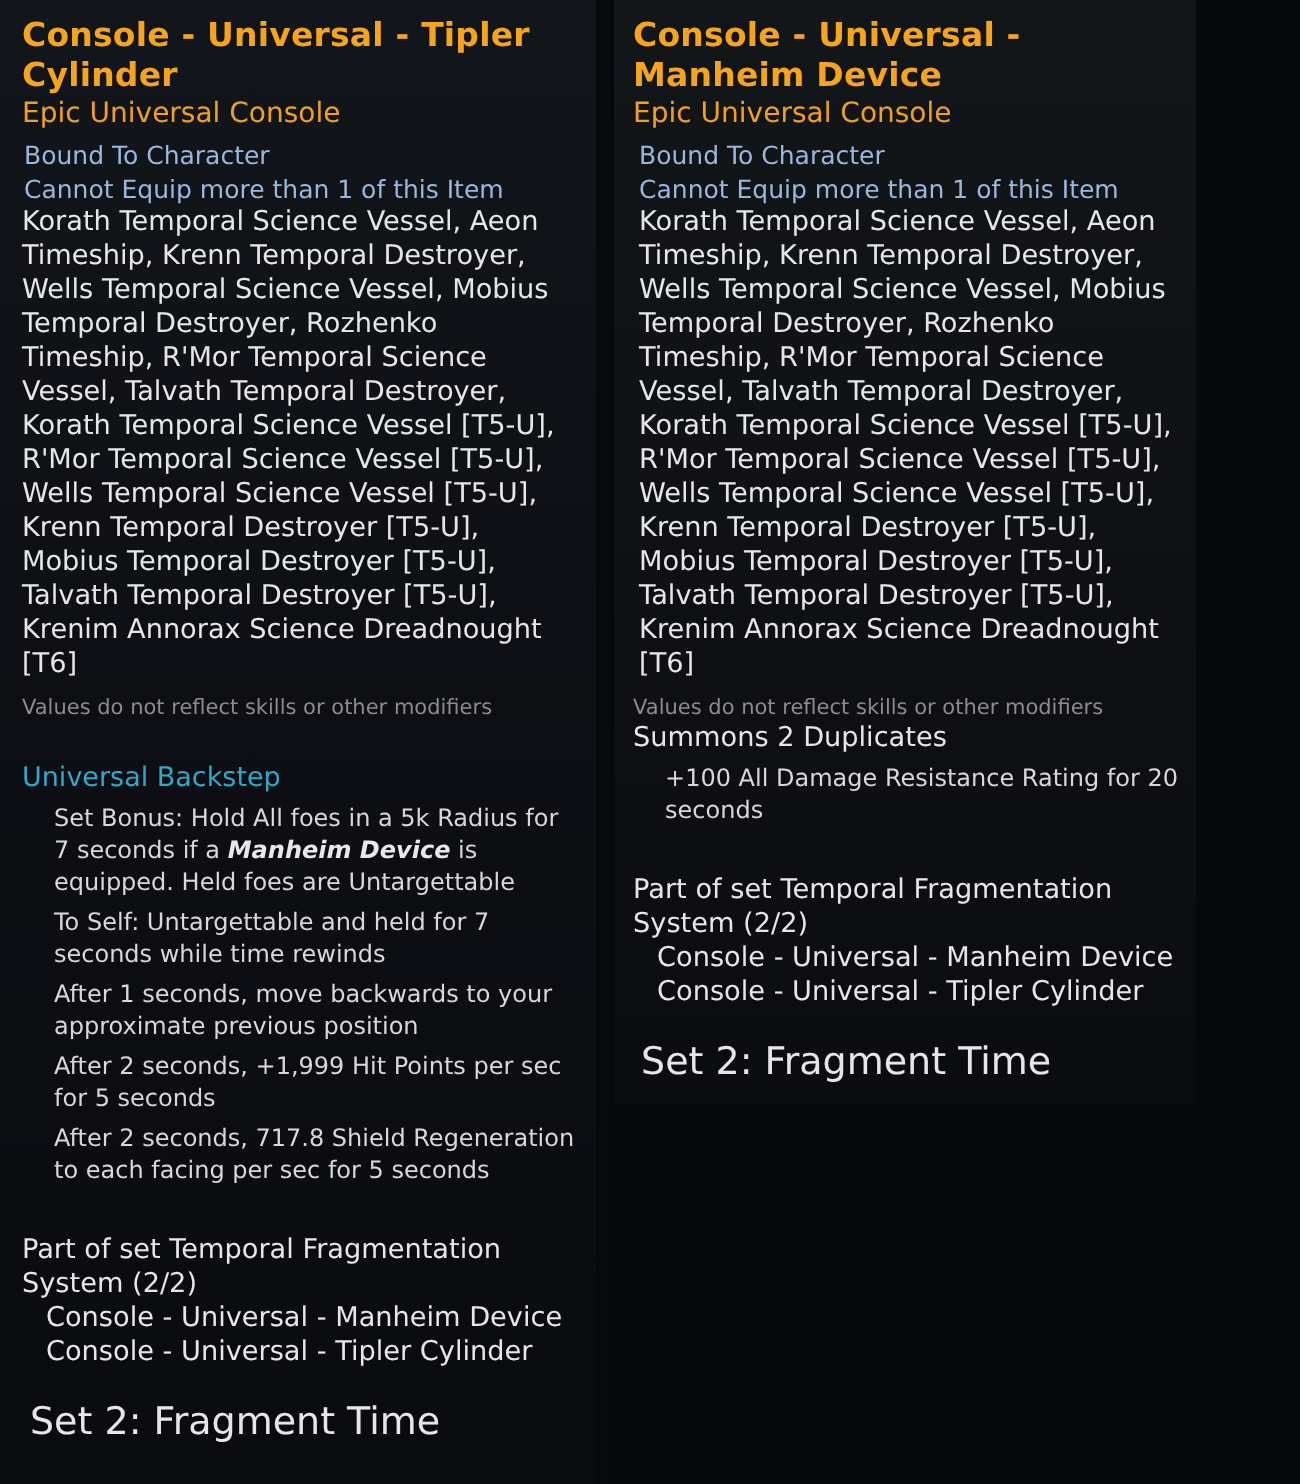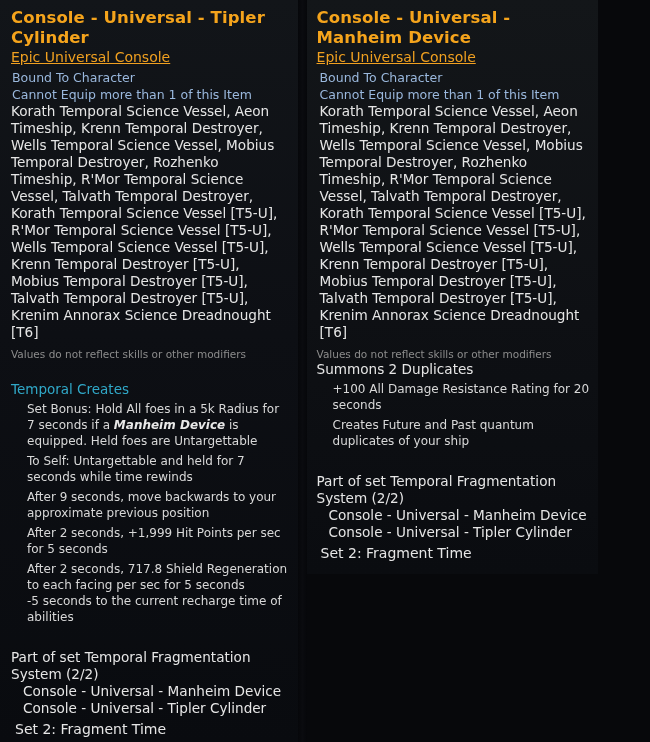--- a/index.html
+++ b/index.html
@@ -6,55 +6,54 @@
   body{width:650px;height:742px;overflow:hidden;background:#07080b;font-family:"DejaVu Sans","Liberation Sans",sans-serif;}
   .wrap{position:relative;width:598px;height:742px;display:flex;}
   .panel{box-sizing:border-box;position:relative;}
   .panel-left{width:324px;height:742px;padding:8px 10px 0 11px;
     background:linear-gradient(180deg,#121519 0%,#0d0f14 45%,#090b0f 100%);}
   .divider{width:9px;height:742px;background:linear-gradient(90deg,#06070a,#0a0b0f 50%,#06070a);}
   .panel-right{width:317px;height:742px;padding:8px 8px 0 8px;
     background:#07080b;}
   .panel-right .inner{background:linear-gradient(180deg,#131619 0%,#0e1014 55%,#0a0c10 100%);padding:0 0 12px 0;margin-left:-8px;margin-right:-8px;padding-left:10px;padding-right:6px;margin-top:-8px;padding-top:8px;}
   .title{color:#f5a41c;font-weight:bold;font-size:16.5px;line-height:20px;letter-spacing:0.1px;}
-  .subtitle{color:#f0a020;font-size:14px;line-height:18px;margin-bottom:4px;text-decoration:underline;}
+  .subtitle{color:#f0a020;font-size:14px;line-height:18px;margin-bottom:4px;}
   .blue{color:#9ab8dd;font-size:12.5px;line-height:16.5px;padding-left:1px;}
   .shiplist{color:#e6e6e6;font-size:13.6px;line-height:17px;}
   .note{color:#8c8c8c;font-size:10.5px;text-align:left;margin:6px 0 0 0;line-height:14px;}
   .ability-name{color:#30a8c8;font-size:13.5px;line-height:17px;margin-top:20px;}
   .ability-sub{color:#e6e6e6;font-size:13.6px;line-height:17px;}
   .effects{padding-left:16px;margin-top:3px;}
   .effect{color:#d8d8d8;font-size:12px;line-height:16px;margin-bottom:4px;}
   .effect.tight{margin-bottom:0;}
   .effect em{font-weight:bold;font-style:italic;color:#e8e8e8;}
   .set-title{color:#e6e6e6;font-size:13.6px;line-height:17px;margin-top:24px;}
   .set-item{color:#e6e6e6;font-size:13.6px;line-height:17px;padding-left:12px;}
-  .set-bonus{color:#e6e6e6;font-size:14px;line-height:17px;padding-left:4px;margin-top:4px;}
+  .set-bonus{color:#e6e6e6;font-size:19px;line-height:17px;padding-left:4px;margin-top:18px;}
 </style>
 </head>
 <body>
 
 <div class="wrap">
 
   <div class="panel panel-left">
     <div class="title">Console - Universal - Tipler Cylinder</div>
     <div class="subtitle">Epic Universal Console</div>
     <div class="blue">Bound To Character</div>
     <div class="blue">Cannot Equip more than 1 of this Item</div>
     <div class="shiplist">Korath Temporal Science Vessel, Aeon Timeship, Krenn Temporal Destroyer, Wells Temporal Science Vessel, Mobius Temporal Destroyer, Rozhenko Timeship, R'Mor Temporal Science Vessel, Talvath Temporal Destroyer, Korath Temporal Science Vessel [T5-U], R'Mor Temporal Science Vessel [T5-U], Wells Temporal Science Vessel [T5-U], Krenn Temporal Destroyer [T5-U], Mobius Temporal Destroyer [T5-U], Talvath Temporal Destroyer [T5-U], Krenim Annorax Science Dreadnought [T6]</div>
     <div class="note">Values do not reflect skills or other modifiers</div>
 
-    <div class="ability-name">Temporal Creates</div>
+    <div class="ability-name">Universal Backstep</div>
     <div class="effects">
       <div class="effect"><span>Set Bonus: Hold All foes in a 5k Radius for 7 seconds if a </span><em>Manheim Device</em><span> is equipped. Held foes are Untargettable</span></div>
       <div class="effect">To Self: Untargettable and held for 7 seconds while time rewinds</div>
-      <div class="effect">After 9 seconds, move backwards to your approximate previous position</div>
+      <div class="effect">After 1 seconds, move backwards to your approximate previous position</div>
       <div class="effect">After 2 seconds, +1,999 Hit Points per sec for 5 seconds</div>
       <div class="effect tight">After 2 seconds, 717.8 Shield Regeneration to each facing per sec for 5 seconds</div>
-      <div class="effect tight">-5 seconds to the current recharge time of abilities</div>
     </div>
 
     <div class="set-title">Part of set Temporal Fragmentation System (2/2)</div>
     <div class="set-item">Console - Universal - Manheim Device</div>
     <div class="set-item">Console - Universal - Tipler Cylinder</div>
     <div class="set-bonus">Set 2: Fragment Time</div>
   </div>
 
   <div class="divider"></div>
 
@@ -63,21 +62,20 @@
       <div class="title">Console - Universal - Manheim Device</div>
       <div class="subtitle">Epic Universal Console</div>
       <div class="blue" style="padding-left:3px">Bound To Character</div>
       <div class="blue" style="padding-left:3px">Cannot Equip more than 1 of this Item</div>
       <div class="shiplist" style="padding-left:3px">Korath Temporal Science Vessel, Aeon Timeship, Krenn Temporal Destroyer, Wells Temporal Science Vessel, Mobius Temporal Destroyer, Rozhenko Timeship, R'Mor Temporal Science Vessel, Talvath Temporal Destroyer, Korath Temporal Science Vessel [T5-U], R'Mor Temporal Science Vessel [T5-U], Wells Temporal Science Vessel [T5-U], Krenn Temporal Destroyer [T5-U], Mobius Temporal Destroyer [T5-U], Talvath Temporal Destroyer [T5-U], Krenim Annorax Science Dreadnought [T6]</div>
       <div class="note">Values do not reflect skills or other modifiers</div>
 
       <div class="ability-sub">Summons 2 Duplicates</div>
       <div class="effects">
         <div class="effect">+100 All Damage Resistance Rating for 20 seconds</div>
-        <div class="effect">Creates Future and Past quantum duplicates of your ship</div>
       </div>
 
       <div class="set-title">Part of set Temporal Fragmentation System (2/2)</div>
       <div class="set-item">Console - Universal - Manheim Device</div>
       <div class="set-item">Console - Universal - Tipler Cylinder</div>
       <div class="set-bonus">Set 2: Fragment Time</div>
     </div>
   </div>
 
 </div>

